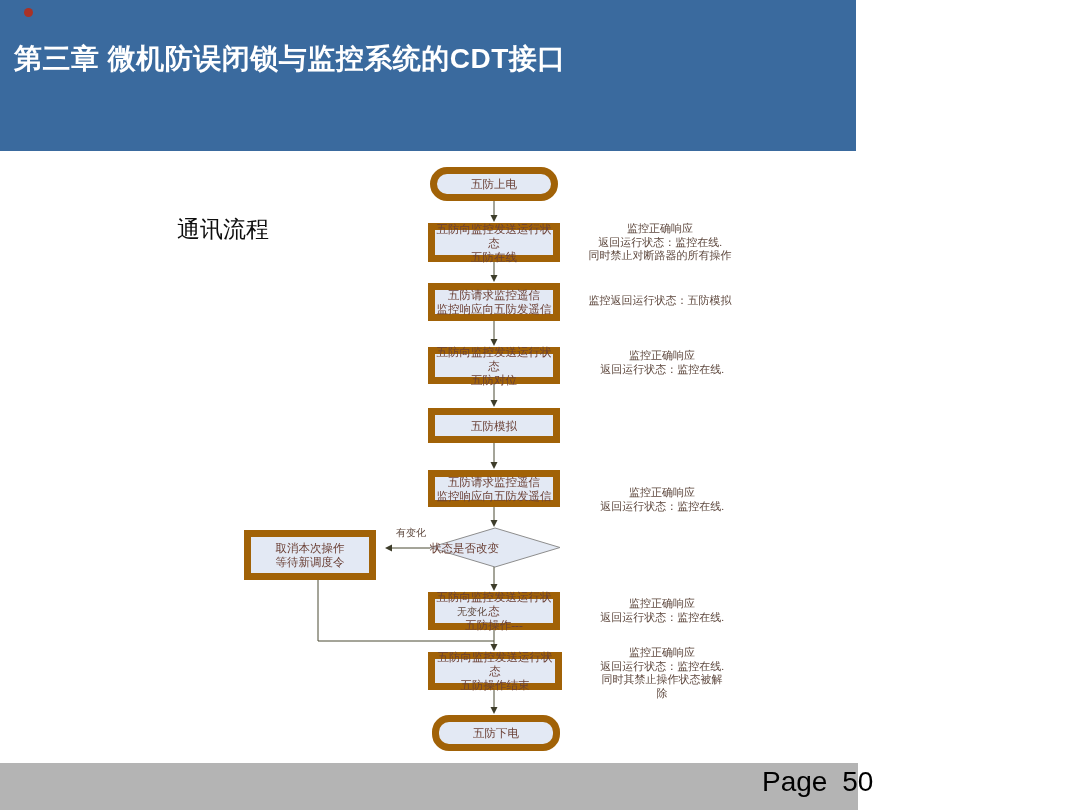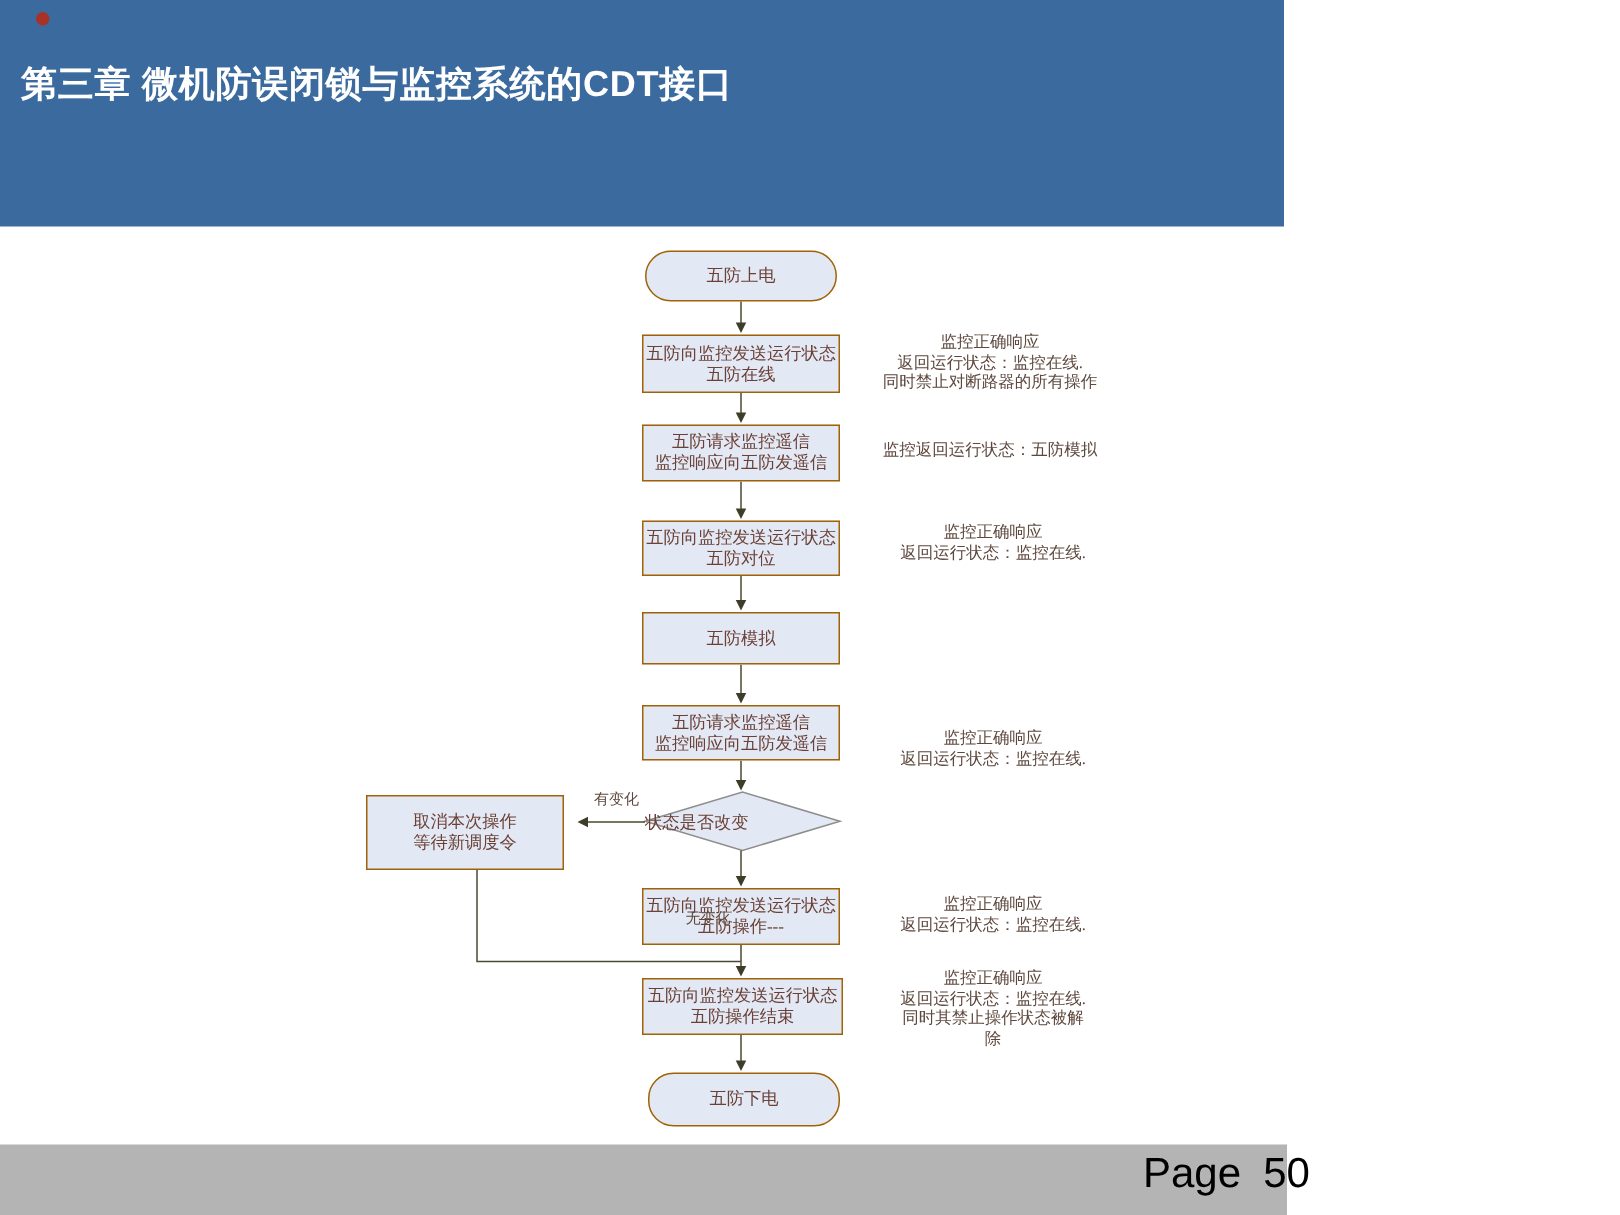--- a/index.html
+++ b/index.html
@@ -7,39 +7,40 @@
     width:1080px; height:810px; position:relative; overflow:hidden;
     background:#ffffff; font-family:"Liberation Sans", sans-serif;
   }
   
   .header {
     position:absolute; left:0; top:0; width:856px; height:151px;
     background:#3a6a9e;
   }
   .header-title {
     position:absolute; left:14px; top:40px; margin:0;
-    font-size:24px; font-weight:bold; color:#ffffff; white-space:nowrap;
+    font-size:28px; font-weight:bold; color:#ffffff; white-space:nowrap;
     font-family:"Liberation Sans", sans-serif; letter-spacing:0.5px;
   }
   .red-dot {
     position:absolute; left:24px; top:8px; width:9px; height:9px;
     border-radius:50%; background:#a93226;
   }
   
   .caption {
     position:absolute; left:100px; top:216px; width:246px; z-index:2;
     text-align:center; font-size:23px; line-height:27px; color:#0d0d0d;
   }
   .caption span { display:block; }
   
   .node {
     position:absolute; box-sizing:border-box; z-index:2;
-    background:#e3e9f4; border:1px solid #a16207; color:#6b4036;
+    background:#e3e9f4; border:7px solid #a16207; color:#6b4036;
     font-family:"Liberation Serif", serif; font-size:11.5px; line-height:14px;
     display:flex; flex-direction:column; align-items:center; justify-content:center;
+    text-align:center;
   }
   .stadium { border-radius:17px; }
   .diamond-text {
     position:absolute; left:430px; top:541px; width:130px; z-index:2;
     color:#6b4036; font-family:"Liberation Serif", serif;
     font-size:11.5px;
   }
   .annotation {
     position:absolute; z-index:2; text-align:center;
     color:#5e483e; font-family:"Liberation Serif", serif;
@@ -68,20 +69,21 @@
 </style>
 </head>
 <body>
 
 <div class="header">
   <span class="red-dot"></span>
   <h1 class="header-title">第三章 微机防误闭锁与监控系统的CDT接口</h1>
 </div>
 
 <div class="caption">
+  <span>通讯流程</span>
 </div>
 
 <svg class="svg-layer" width="1080" height="810" viewBox="0 0 1080 810">
 
   <line x1="494" y1="201" x2="494" y2="216"></line>
     <polygon class="arrow" points="490.5,215 497.5,215 494,222"></polygon>
 
   <line x1="494" y1="262" x2="494" y2="276"></line>
     <polygon class="arrow" points="490.5,275 497.5,275 494,282"></polygon>
 

